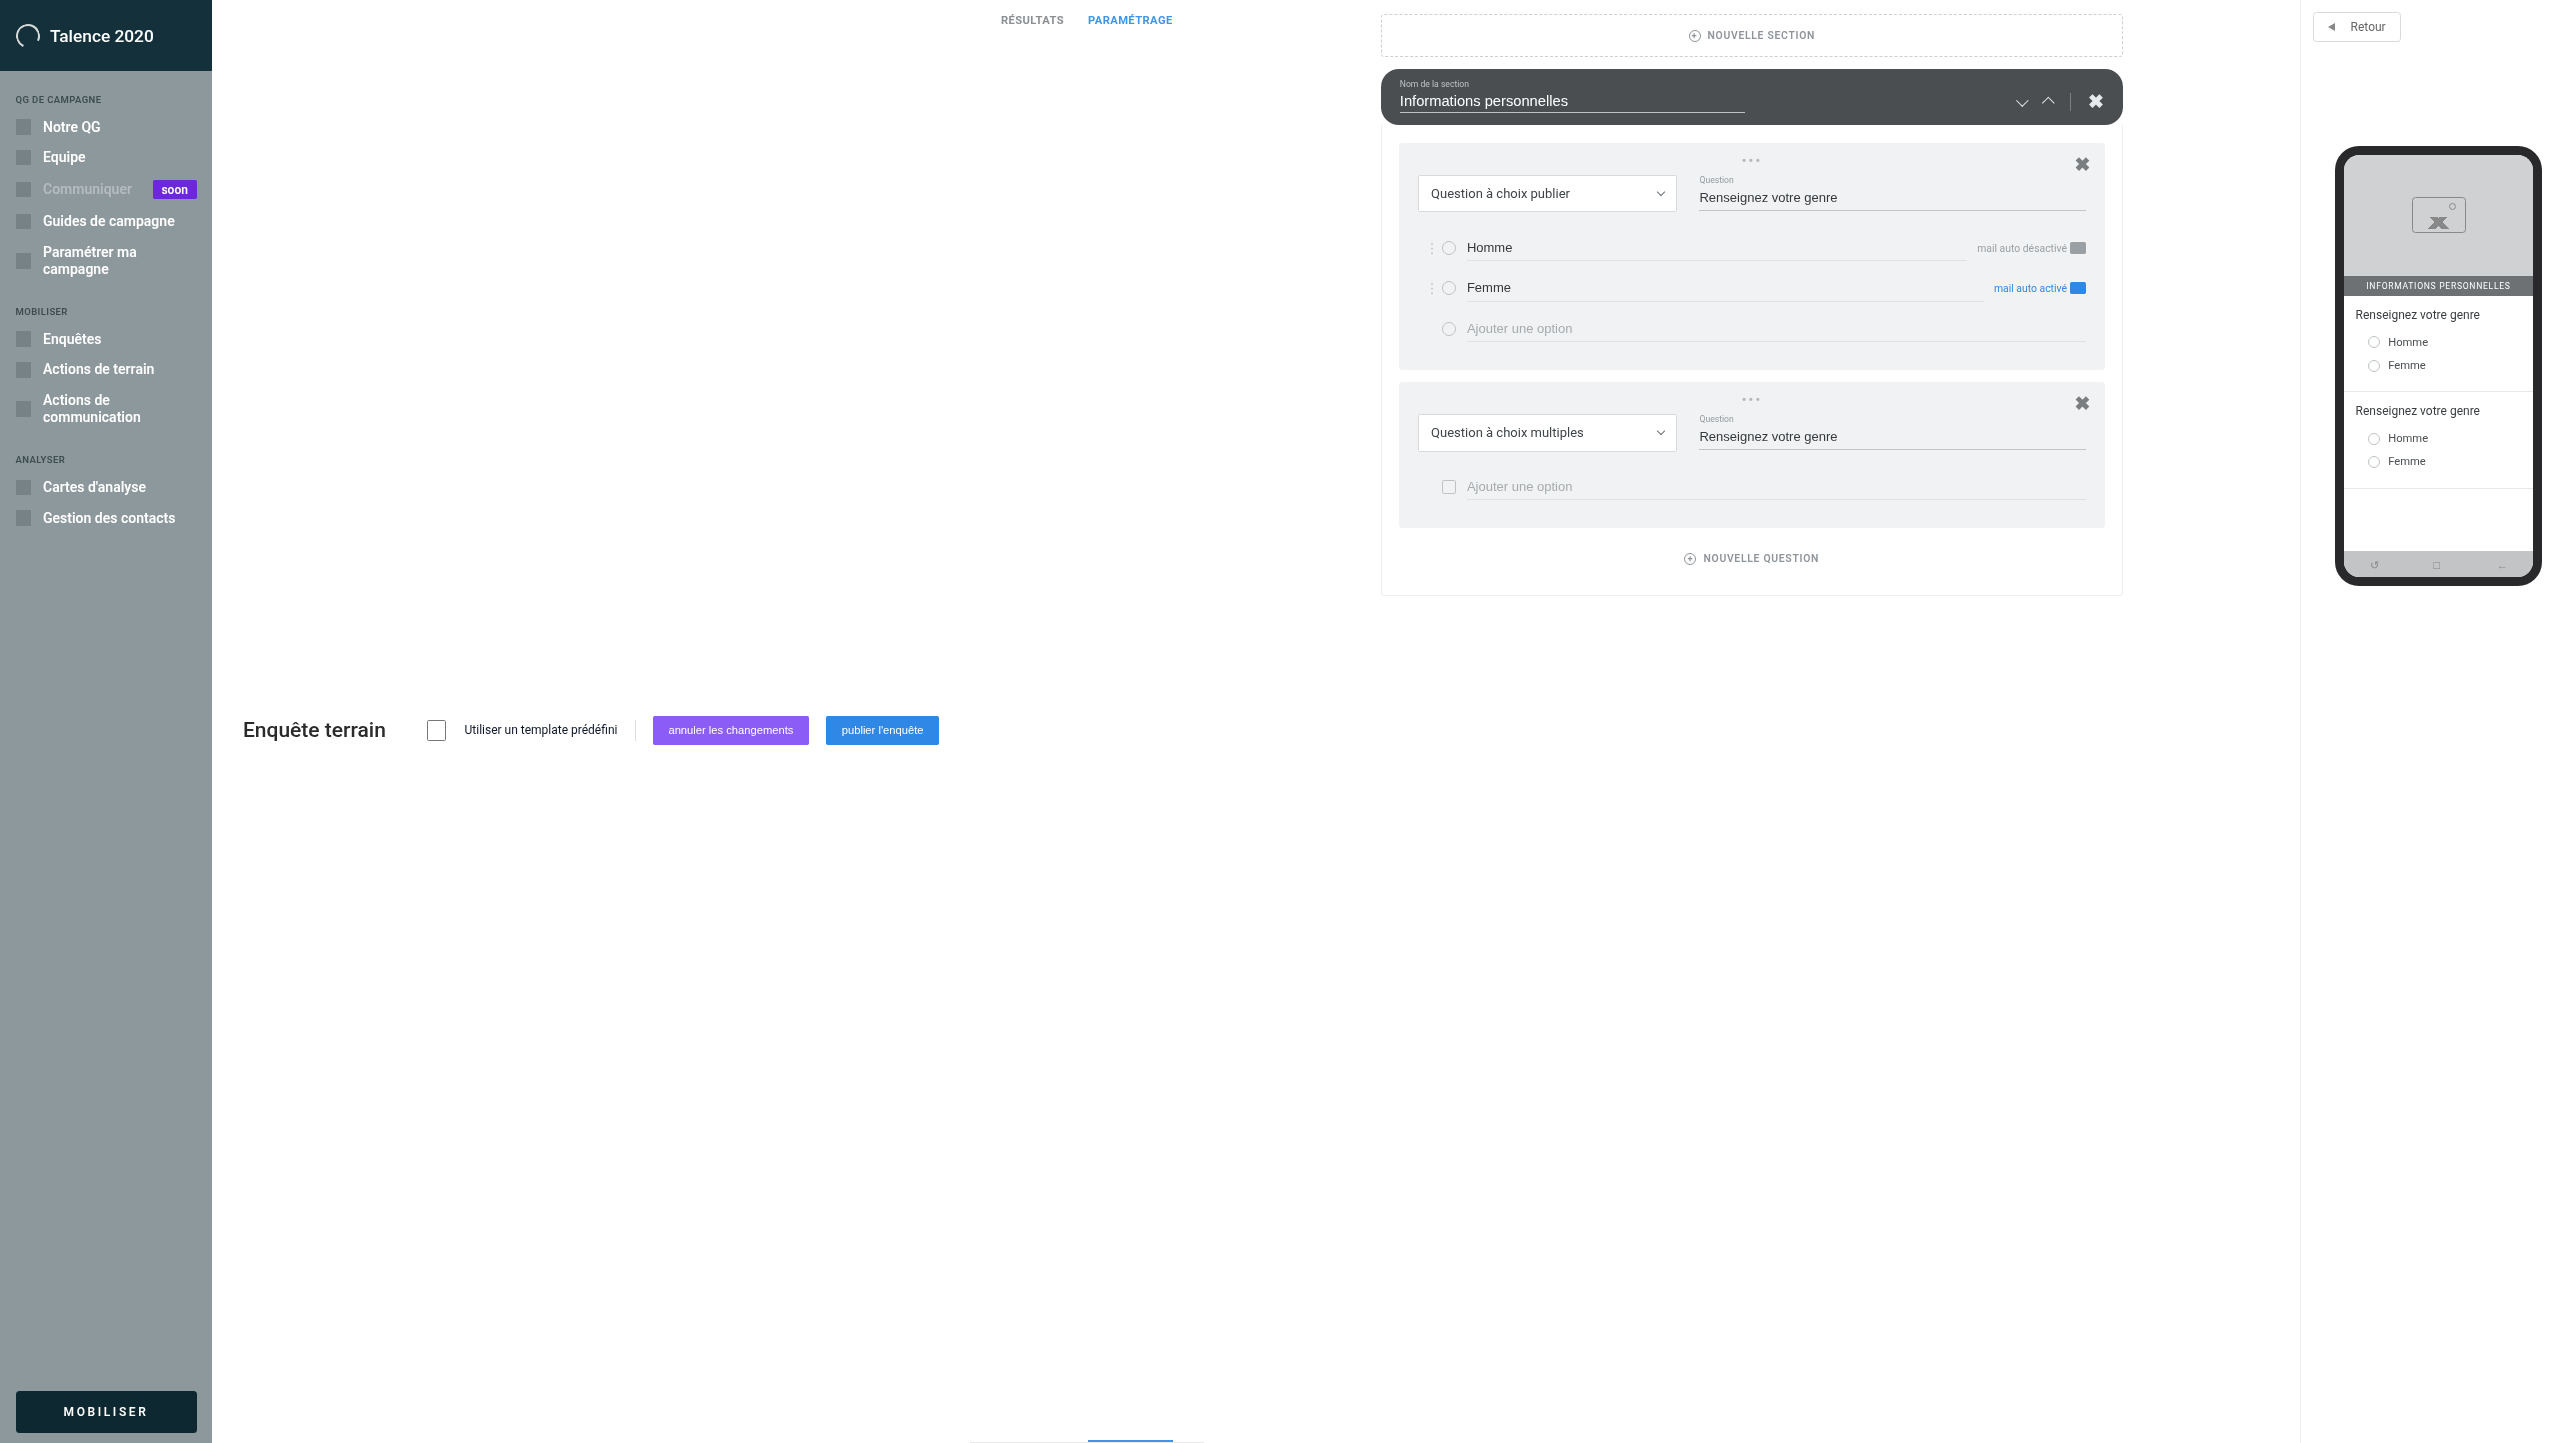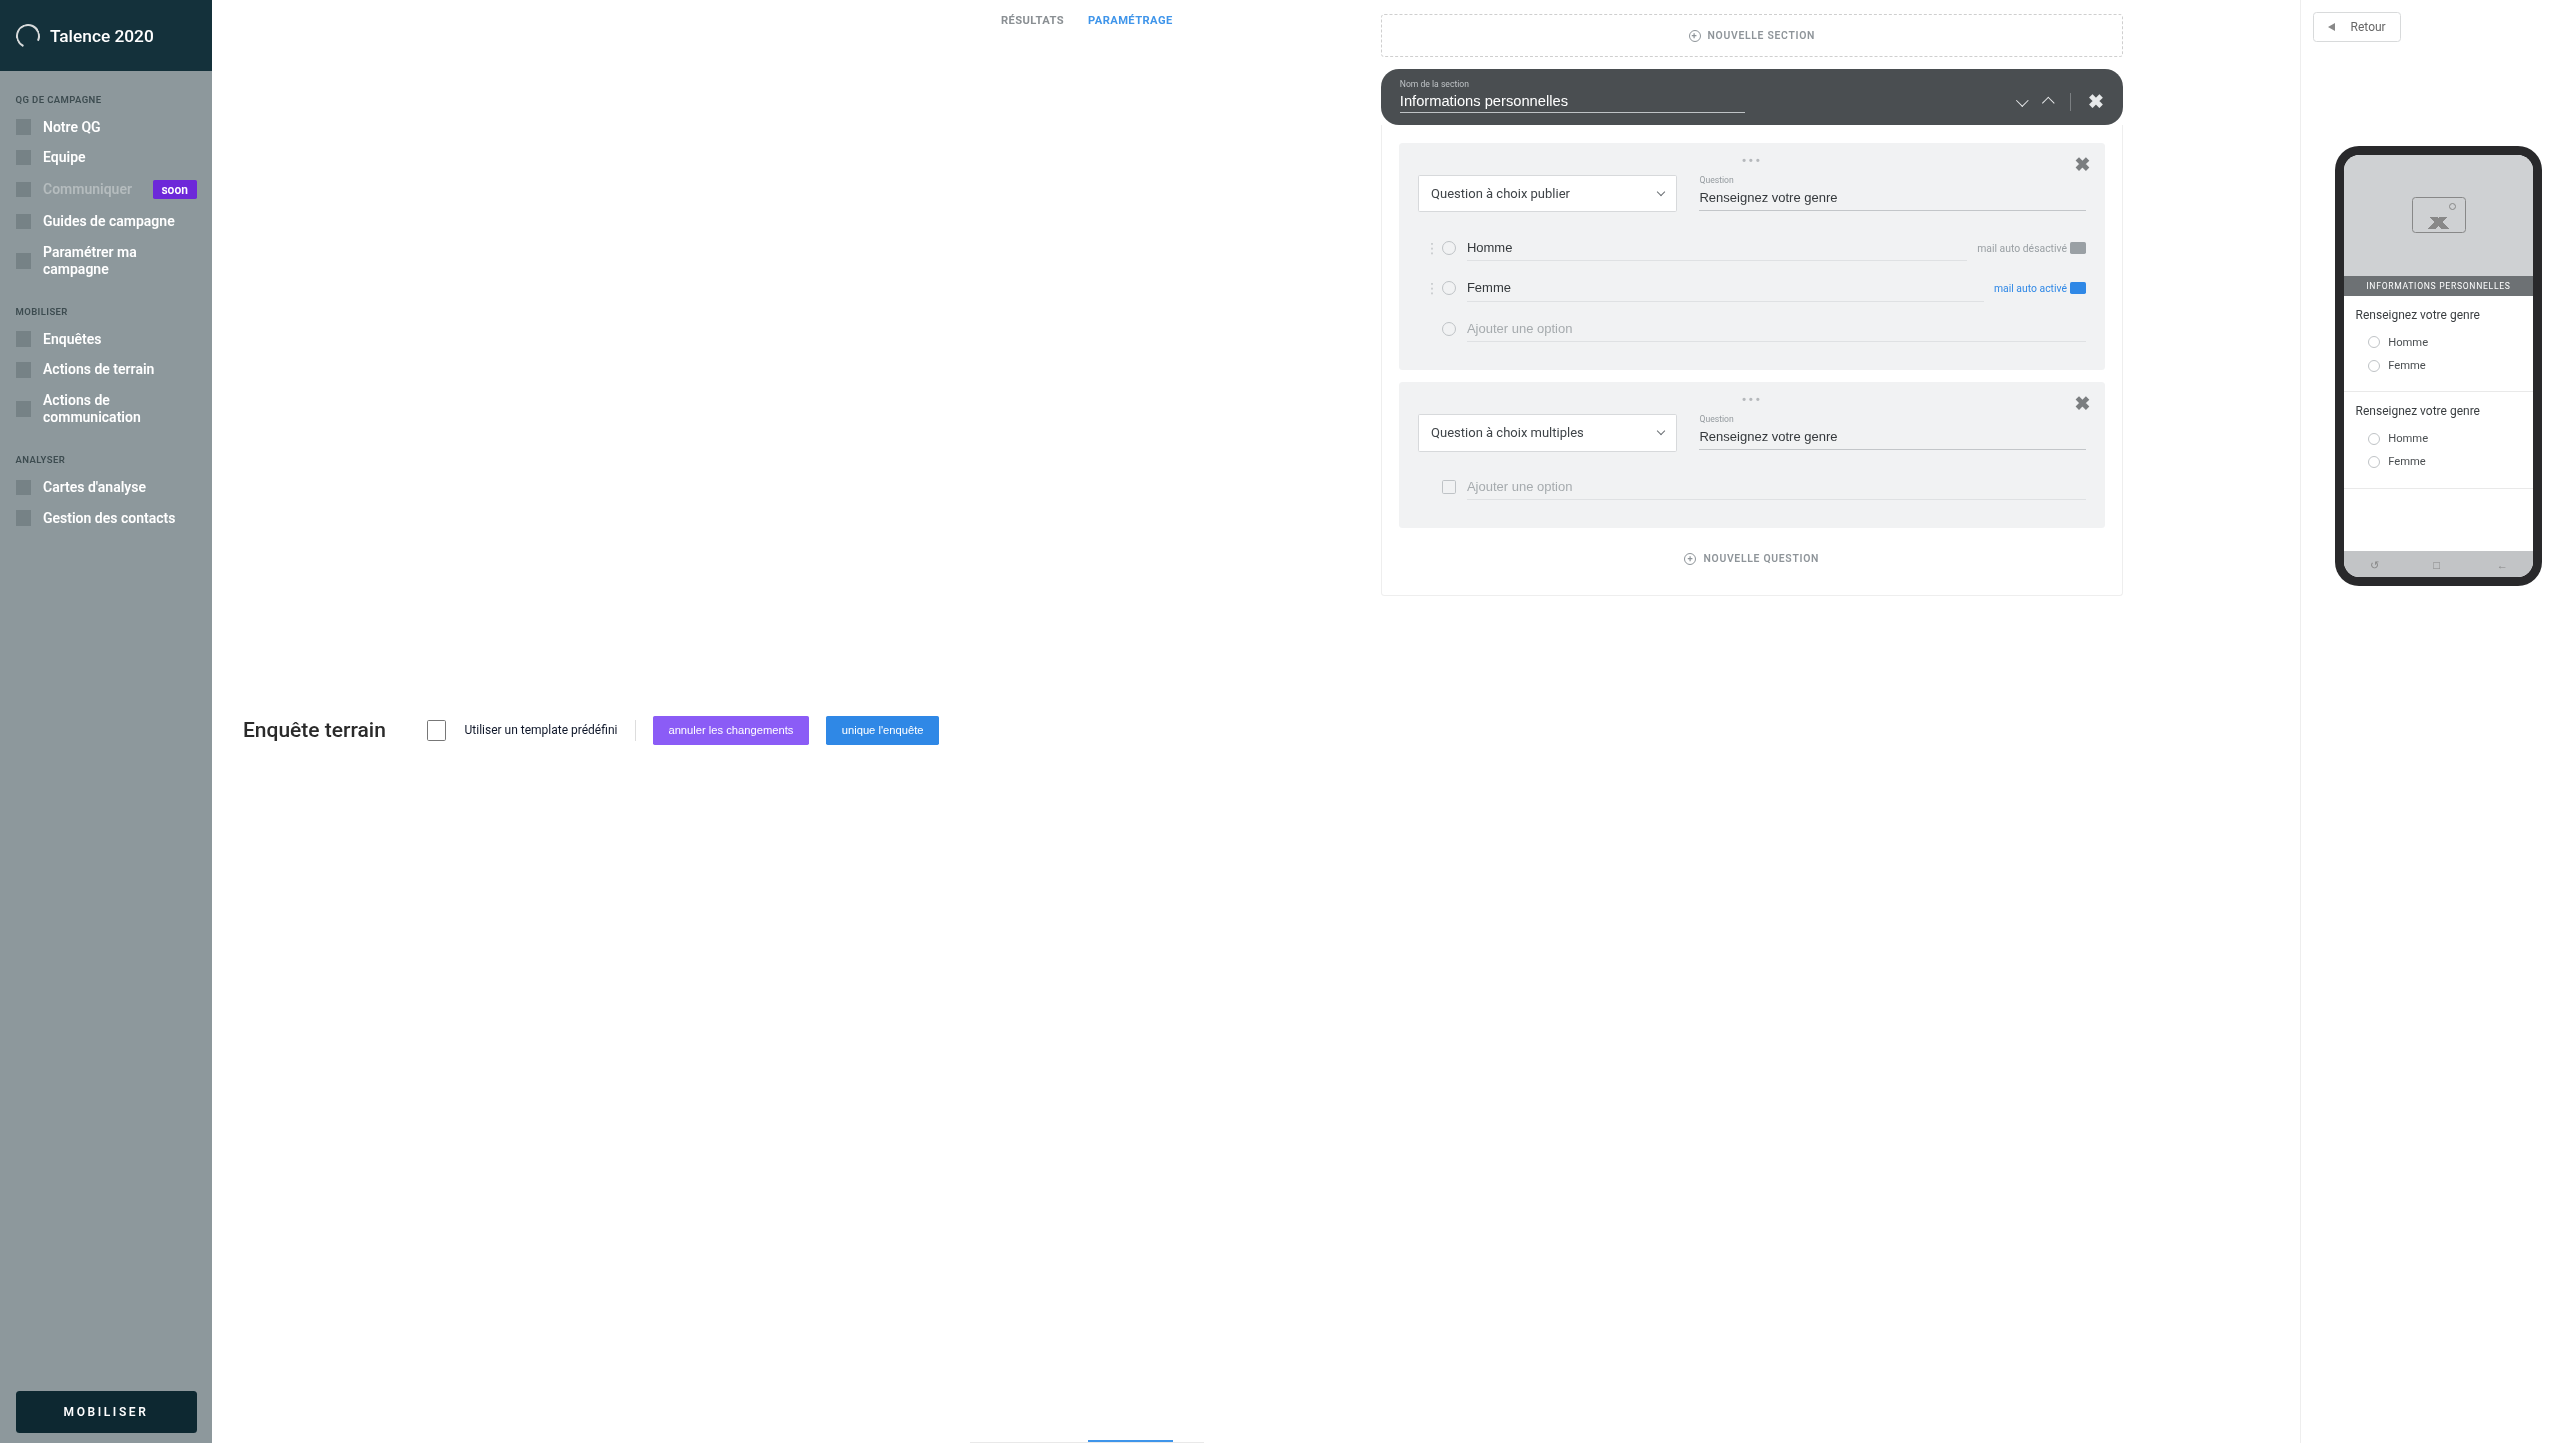--- a/index.html
+++ b/index.html
@@ -173,21 +173,21 @@
   <main class="main">
     <div class="topbar">
       <h1 class="page-title">Enquête terrain</h1>
       <div class="topbar-spacer"></div>
       <div class="template-link">
         <div class="template-icon"></div>
         <span>Utiliser un template prédéfini</span>
       </div>
       <div class="vr"></div>
       <button class="btn btn-gray">annuler les changements</button>
-      <button class="btn btn-blue">unique l'enquête</button>
+      <button class="btn btn-blue">publier l'enquête</button>
     </div>
 
     <div class="tabs">
       <div class="tab">RÉSULTATS</div>
       <div class="tab active">PARAMÉTRAGE</div>
     </div>
 
     <div class="content-area">
       <div class="builder">
         <div class="builder-inner">

